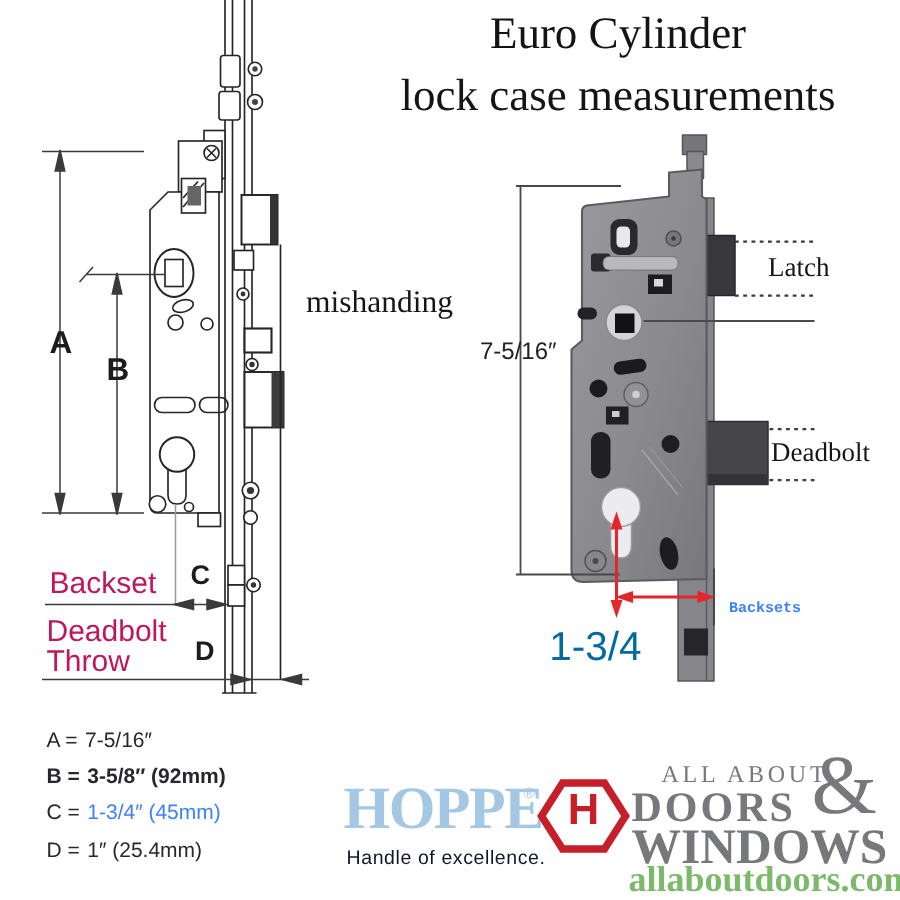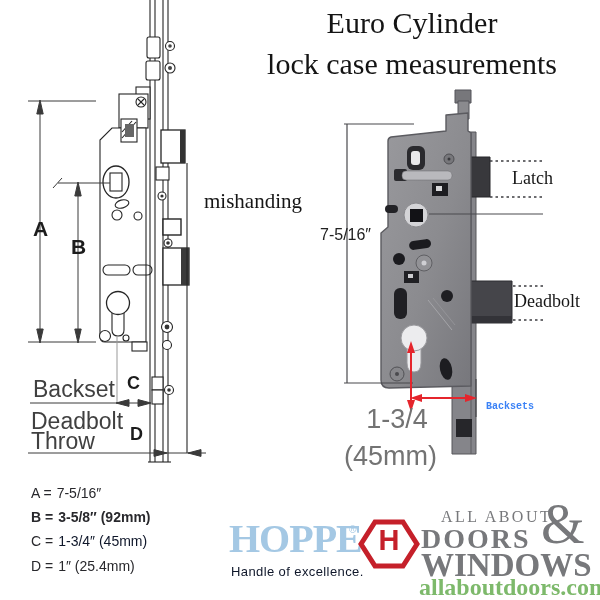--- a/index.html
+++ b/index.html
@@ -5,31 +5,31 @@
   html,body{margin:0;padding:0;background:#ffffff;}
   #canvas{position:relative;width:600px;height:600px;background:#ffffff;overflow:hidden;
           font-family:"Liberation Sans",sans-serif;}
   .abs{position:absolute;}
   
   .title{left:226px;top:2px;width:372px;text-align:center;color:#141414;
          font-family:"Liberation Serif",serif;font-size:30px;line-height:41px;}
   
   .dimlabel{font-weight:bold;color:#1c1c1c;font-size:21px;}
   .dimlabel-sm{font-weight:bold;color:#1c1c1c;font-size:18px;}
-  .plain{color:#404040;font-size:23px;line-height:20px;}
+  .plain{color:#be185d;font-size:20px;line-height:20px;}
   .serifnote{font-family:"Liberation Serif",serif;font-size:21px;color:#161616;line-height:24px;}
   
   .seriflabel{font-family:"Liberation Serif",serif;font-size:18px;color:#161616;}
   .dimtext{font-size:16px;color:#222222;}
   .backsets{font-size:10px;font-weight:600;color:#3b82f6;font-family:Liberation Mono, monospace;}
-  .redbig{font-size:27px;color:#737373;line-height:30px;}
+  .redbig{font-size:27px;color:#0369a1;line-height:30px;margin-top:12px;}
   
   .mrow{left:31px;height:24px;font-size:14px;color:#28282c;white-space:nowrap;text-align:right;}
   .mrow .val{margin-left:5px;}
-  .mrow .val.red{color:#0f172a;}
+  .mrow .val.red{color:#3b82f6;}
   
   .hoppe-word{left:229px;top:519px;font-size:40px;font-weight:bold;letter-spacing:-1px;color:#a4c8e4;line-height:40px;font-family:Liberation Serif, serif;}
   .hoppe-reg{left:349px;top:524px;font-size:10px;color:#a4c8e4;}
   .hoppe-tag{left:231px;top:564px;font-size:13px;color:#0f172a;letter-spacing:0.4px;}
   .hoppe-hex{left:358px;top:519px;width:62px;height:50px;}
   .hoppe-h{left:358px;top:524px;width:62px;text-align:center;font-size:29px;font-weight:bold;color:#c5202a;}
   
   .aadw{font-family:"Liberation Serif",serif;color:#77787b;}
   .aadw-l1{left:441px;top:508px;font-size:16px;letter-spacing:2.5px;}
   .aadw-amp{left:541px;top:496px;font-size:56px;line-height:56px;}
@@ -224,21 +224,20 @@
     <div>Deadbolt</div>
     <div>Throw</div>
   </div>
   <div class="abs serifnote" style="left:188px;top:189px;padding-left:16px;">mishanding</div>
 
   <div class="abs dimtext" style="left:320px;top:226px;">7-5/16″</div>
   <div class="abs seriflabel" style="left:512px;top:168px;">Latch</div>
   <div class="abs seriflabel" style="left:514px;top:291px;">Deadbolt</div>
   <div class="abs backsets" style="left:486px;top:401px;">Backsets</div>
   <div class="abs redbig" style="left:360px;top:404px;width:74px;text-align:center;">1-3/4</div>
-  <div class="abs redbig" style="left:344px;top:441px;">(45mm)</div>
 
   <div>
     <div class="abs mrow" style="top:485px;">
       <span>A =</span><span class="val">7-5/16″</span>
     </div>
     <div class="abs mrow" style="top:509px;font-weight:bold;">
       <span>B =</span><span class="val">3-5/8″ (92mm)</span>
     </div>
     <div class="abs mrow" style="top:533px;">
       <span>C =</span><span class="val red">1-3/4″ (45mm)</span>

